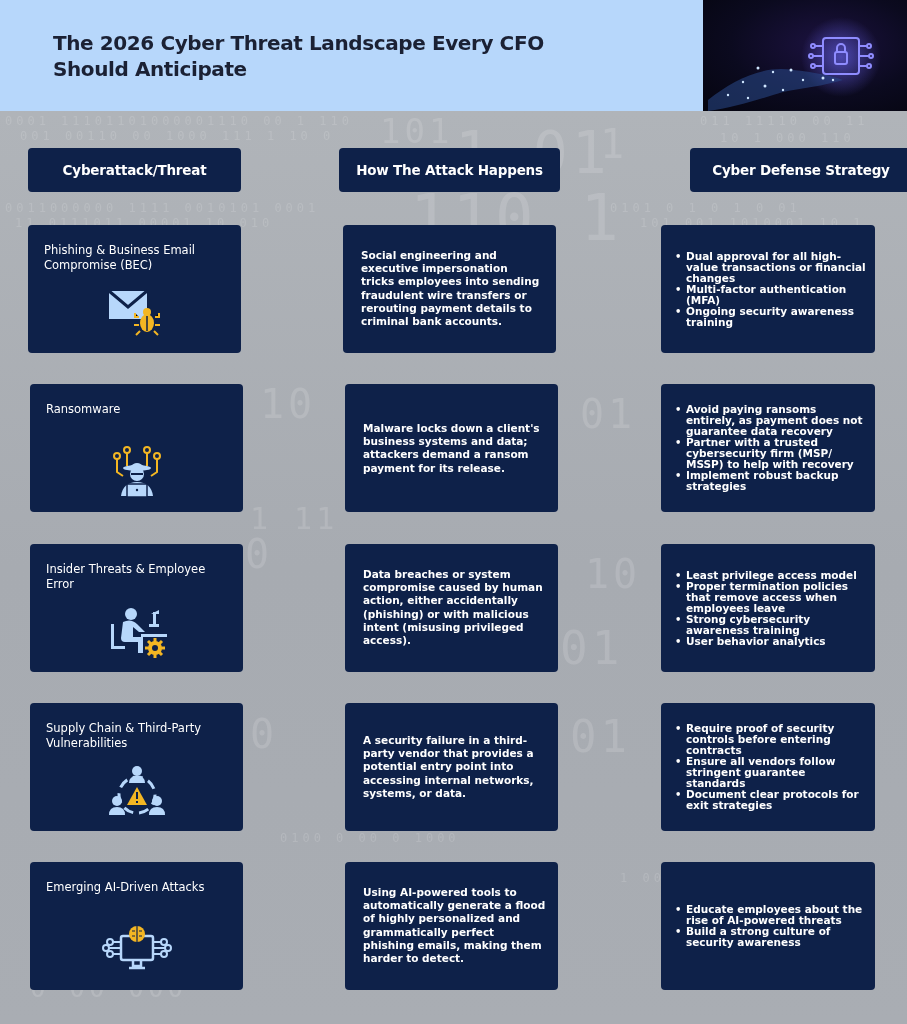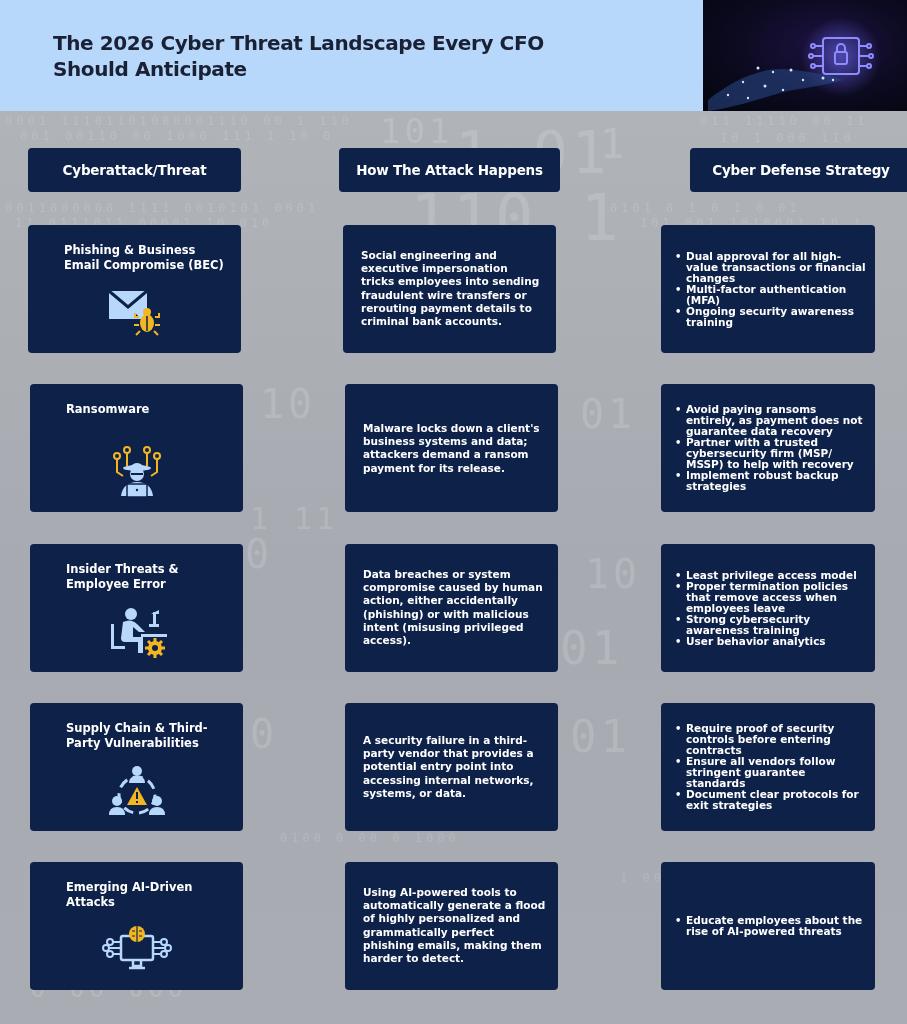--- a/index.html
+++ b/index.html
@@ -37,21 +37,21 @@
     color: #fff; font-weight: bold; font-size: 13.5px;
     display: flex; align-items: center; justify-content: center;
     letter-spacing: -0.2px;
   }
   .card {
     position: absolute; background: #0e2149; border-radius: 4px; color: #fff;
     height: 128px;
   }
   .card.threat .name {
     position: absolute; left: 16px; top: 18px; right: 10px;
-    font-weight: bold; font-size: 11.5px; line-height: 15px; margin-left: 20px;
+    font-weight: normal; font-size: 11.5px; line-height: 15px;
   }
   .card.threat .icon {
     position: absolute; left: 50%; transform: translateX(-50%);
     bottom: 14px; width: 64px; height: 52px;
   }
   .card.how .desc {
     position: absolute; left: 18px; right: 12px; top: 50%;
     transform: translateY(-50%);
     font-weight: bold; font-size: 10.5px; line-height: 13.2px;
   }
@@ -288,14 +288,15 @@
     <path d="M38 2 v16" stroke="#0e2149" stroke-width="1.2"></path>
     <path d="M33 7 h3 M33 12 h3 M40 7 h3 M40 12 h3" stroke="#0e2149" stroke-width="1"></path>
   </svg>
 </div>
 <div class="card how" style="left:345px;top:862px;width:213px;">
   <div class="desc">Using AI-powered tools to automatically generate a flood of highly personalized and grammatically perfect phishing emails, making them harder to detect.</div>
 </div>
 <div class="card def" style="left:661px;top:862px;width:214px;">
   <ul>
     <li>Educate employees about the rise of AI-powered threats</li>
+    <li>Build a strong culture of security awareness</li>
   </ul>
 </div>
 
 </body></html>

